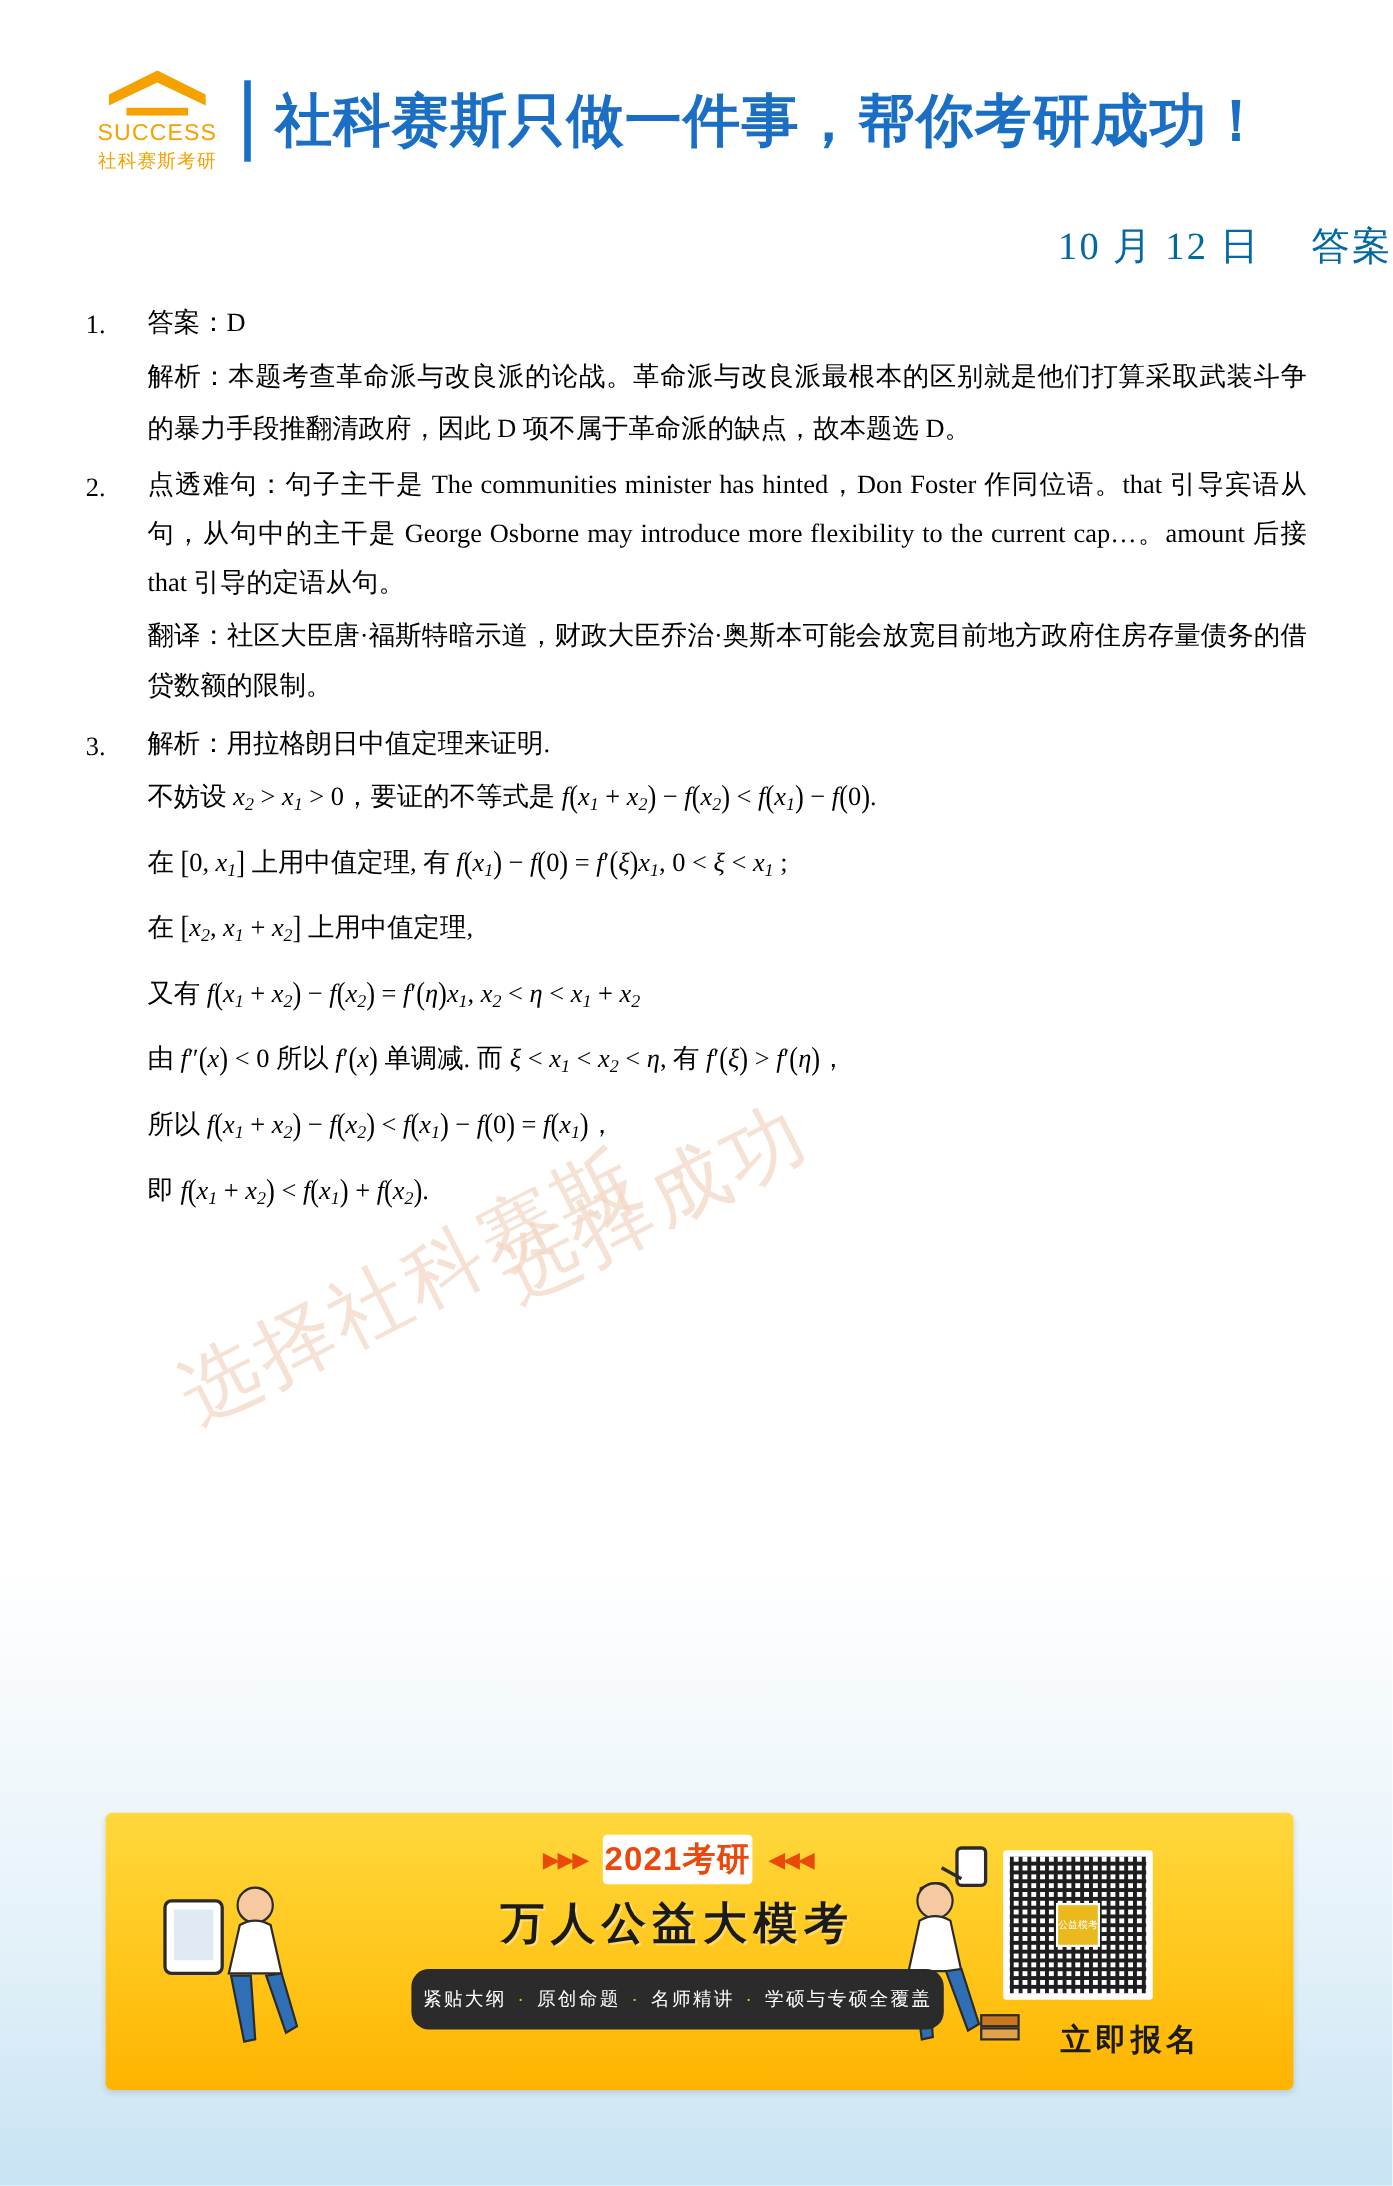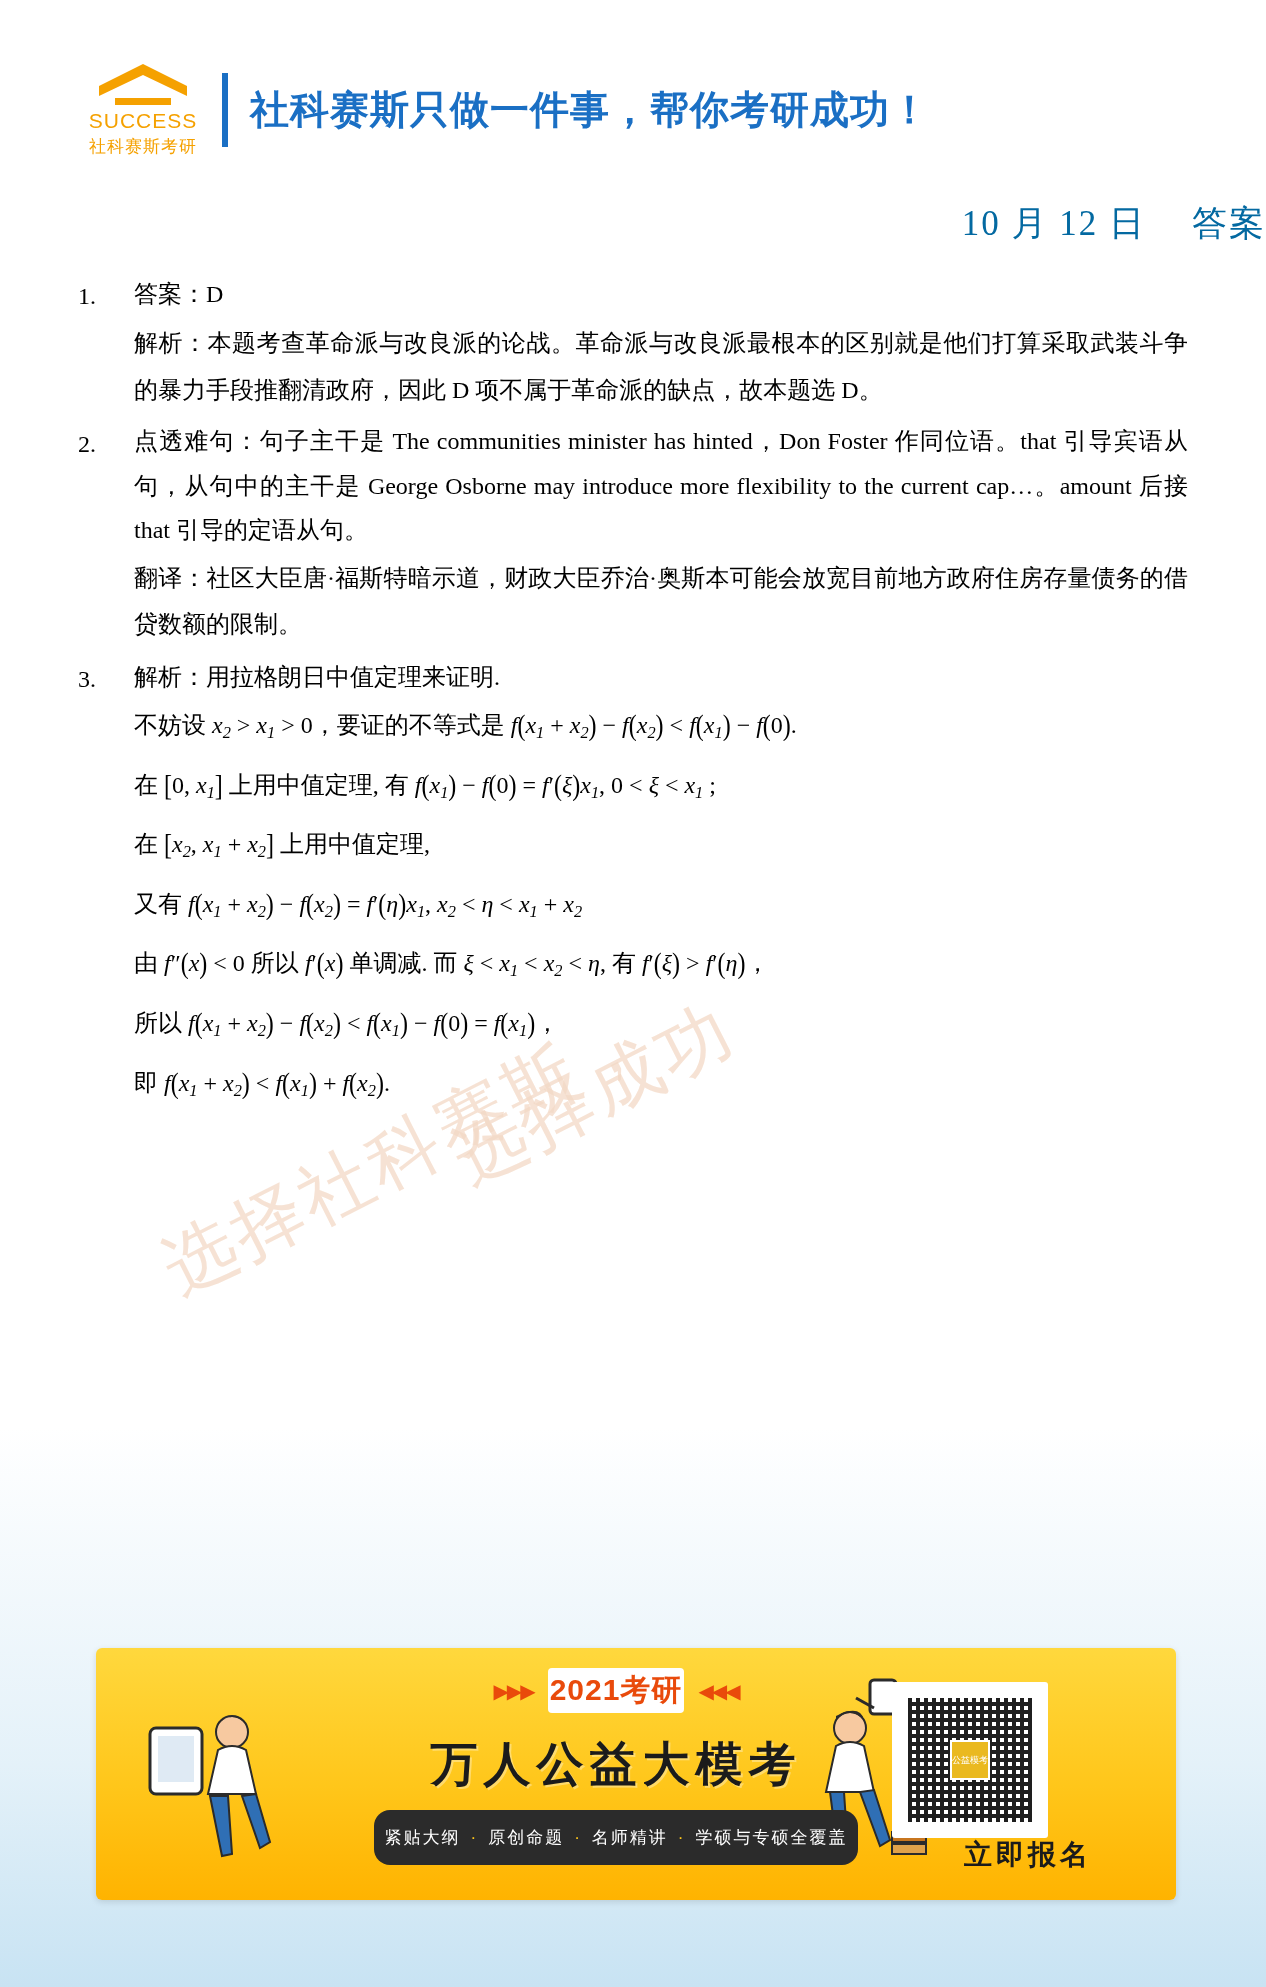--- a/index.html
+++ b/index.html
@@ -83,21 +83,21 @@
     margin-top: 2px;
   }
   .divider-bar {
     width: 6px;
     height: 74px;
     background: #1a6fc4;
     margin: 0 22px 0 14px;
   }
   .header-slogan {
     font-family: "Liberation Sans", sans-serif;
-    font-size: 39px;
+    font-size: 52px;
     font-weight: bold;
     color: #1a6fc4;
     letter-spacing: 1px;
     white-space: nowrap;
   }
 
   
   .doc-title {
     text-align: right;
     font-size: 35px;
@@ -200,24 +200,24 @@
     font-family: "Liberation Sans", sans-serif;
     font-weight: bold;
     font-size: 30px;
     padding: 2px 2px;
     border-radius: 4px;
     letter-spacing: 1px;
   }
   .banner-main {
     font-family: "Liberation Sans", sans-serif;
     font-weight: bold;
-    font-size: 47px;
+    font-size: 40px;
     color: #1b1b1b;
     letter-spacing: 6px;
-    margin-top: 20px;
+    margin-top: 8px;
     text-shadow: 2px 2px 0 rgba(255,255,255,0.35);
   }
   .banner-sub {
     margin-top: 14px;
     background: #2b2b2b;
     color: #ffffff;
     font-family: "Liberation Sans", sans-serif;
     font-size: 17px;
     letter-spacing: 2px;
     border-radius: 16px;
@@ -225,21 +225,21 @@
     display: inline-block;
   }
   .banner-sub .dot { color: #ffc61a; margin: 0 10px; }
   .qr-box {
     position: absolute;
     right: 128px;
     top: 34px;
     width: 124px;
     height: 124px;
     background: #ffffff;
-    padding: 16px;
+    padding: 6px;
     border-radius: 3px;
   }
   .qr-img {
     width: 100%;
     height: 100%;
     background-image:
       repeating-linear-gradient(90deg, #000 0 4px, transparent 4px 8px),
       repeating-linear-gradient(0deg, #000 0 4px, transparent 4px 8px);
     background-size: 8px 8px, 8px 8px;
     opacity: 0.88;

